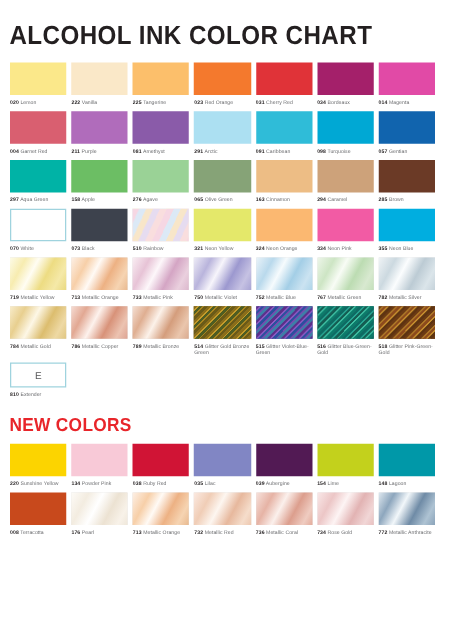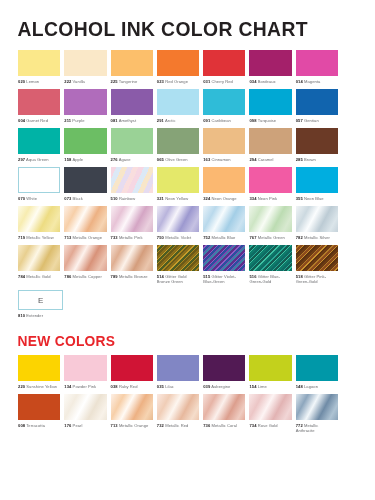--- a/index.html
+++ b/index.html
@@ -12,21 +12,21 @@
     height: 500px;
     font-family: "Liberation Sans", sans-serif;
     color: #231f20;
     overflow: hidden;
     position: relative;
   }
   .page {
     width: 352px;
     height: 500px;
     box-sizing: border-box;
-    padding: 0 12px;
+    padding: 0 2px;
     position: relative;
   }
   .page-title {
     font-family: "Liberation Sans Narrow", "Liberation Sans", sans-serif;
     font-size: 21px;
     font-weight: bold;
     letter-spacing: 0.4px;
     color: #231f20;
     margin: 0;
     padding-top: 17px;

